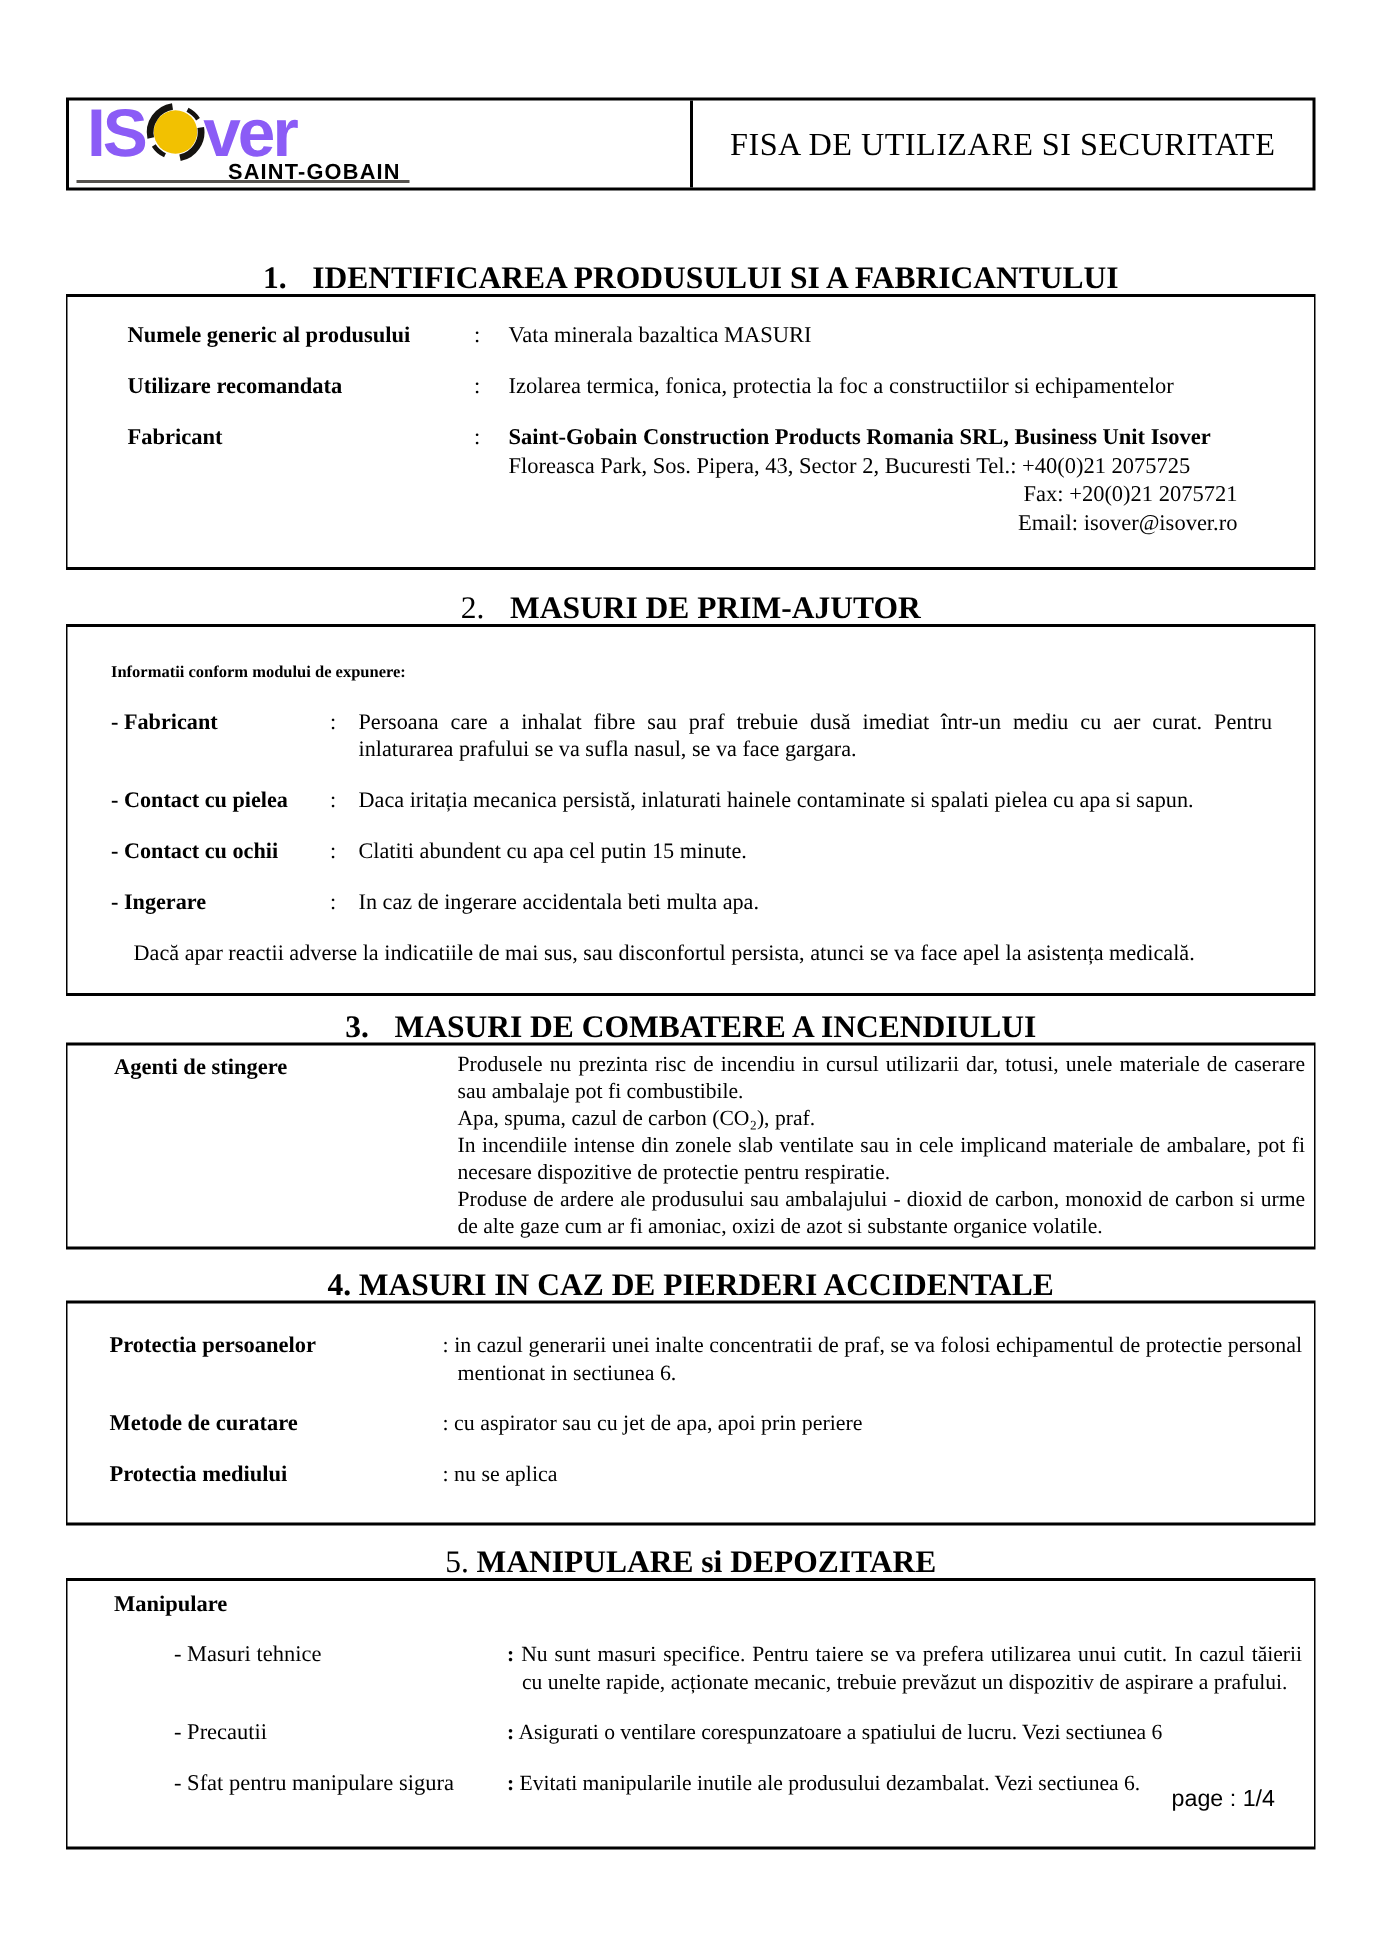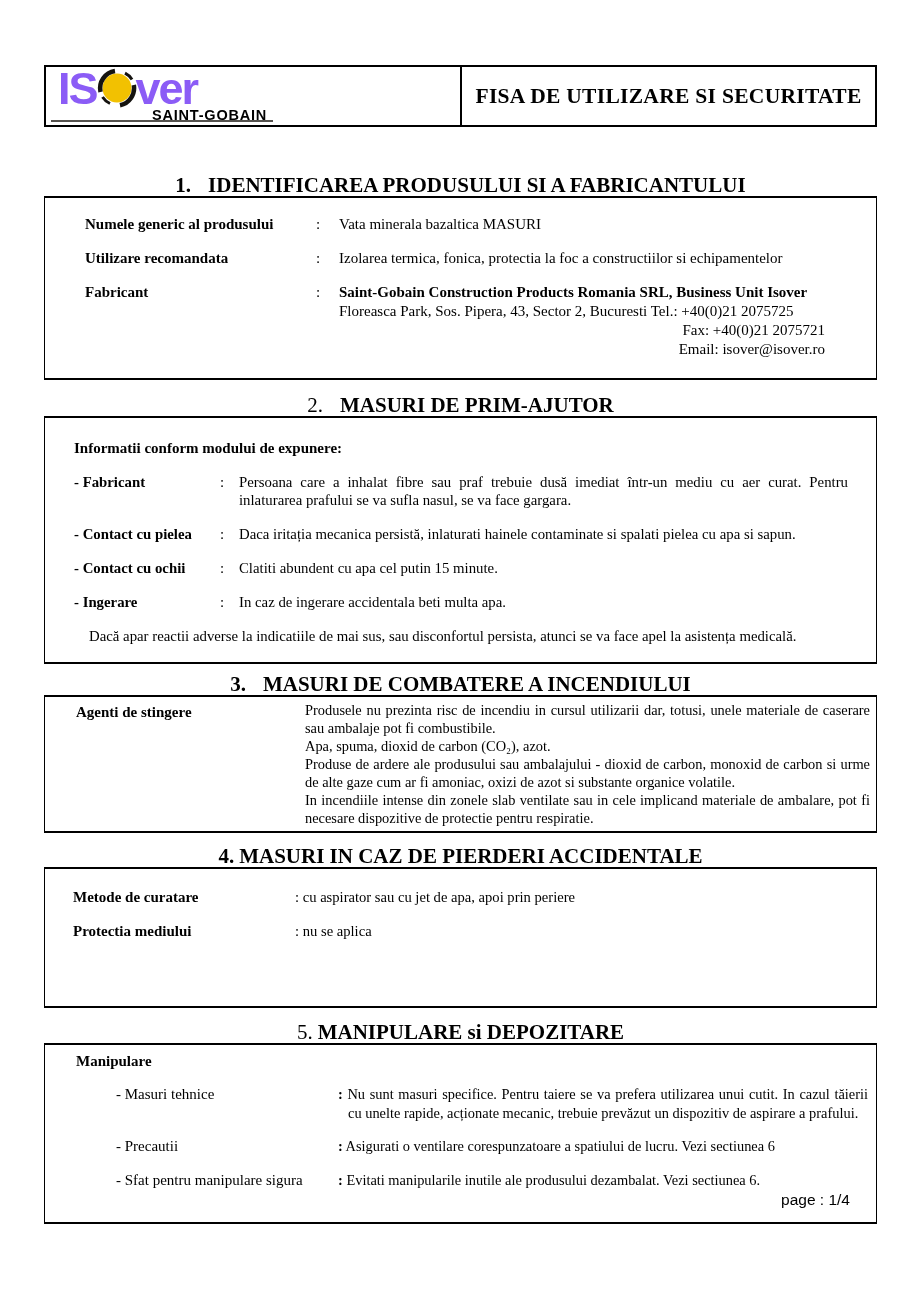--- a/index.html
+++ b/index.html
@@ -14,21 +14,21 @@
   .content { position: absolute; left: 44px; top: 0; width: 833px; }
 
   
   .hdr-box {
     margin-top: 65px; height: 62px;
     border: 2px solid #000;
     display: flex;
   }
   .logo-cell { width: 416px; border-right: 2px solid #000; position: relative; }
   .title-cell { flex: 1; display: flex; align-items: center; justify-content: center; }
-  .doc-title { font-weight: bold; font-size: 21.5px; letter-spacing: 0.3px; white-space: nowrap; }
+  .doc-title { font-weight: normal; font-size: 21.5px; letter-spacing: 0.3px; white-space: nowrap; }
 
   .logo-line {
     position: absolute; top: 1px; left: 12px;
     font-family: "Liberation Sans", sans-serif;
     font-weight: bold; font-size: 45px; line-height: 40px;
     letter-spacing: -2px; color: #8b5cf6; white-space: nowrap;
   }
   .logo-o { vertical-align: -5px; margin: 0 -1px; }
   .logo-sub {
     position: absolute; top: 40px; left: 106px;
@@ -55,21 +55,21 @@
   .b { font-weight: bold; }
 
   
   .s1-box { min-height: 159px; padding: 17px 12px 4px 40px; }
   .s1-row { display: grid; grid-template-columns: 231px 23px 486px; line-height: 19px; font-size: 15px; margin-bottom: 15px; }
   .s1-row .lbl { font-weight: bold; }
   .r-right { text-align: right; }
 
   
   .s2-box { min-height: 248px; padding: 21px 28px 14px 29px; }
-  .s2-intro { font-weight: bold; font-size: 15px; line-height: 18px; margin-bottom: 16px; }
+  .s2-intro { font-weight: bold; font-size: 11px; line-height: 18px; margin-bottom: 16px; }
   .s2-row { display: grid; grid-template-columns: 146px 19px 1fr; font-size: 14.8px; line-height: 18px; margin-bottom: 16px; }
   .s2-row .lbl { font-weight: bold; }
   .s2-note { font-size: 14.8px; line-height: 18px; padding-left: 15px; padding-right: 2px; margin-top: 1px; }
 
   
   .s3-box { min-height: 128px; padding: 4px 6px 4px 31px; display: grid; grid-template-columns: 229px 1fr; }
   .s3-label { font-weight: bold; font-size: 15px; line-height: 18px; padding-top: 2px; }
   .s3-text { font-size: 14.4px; line-height: 18px; }
   .just { text-align: justify; }
 
@@ -137,21 +137,21 @@
       <span class="lbl">Utilizare recomandata</span>
       <span>:</span>
       <span>Izolarea termica, fonica, protectia la foc a constructiilor si echipamentelor</span>
     </div>
     <div class="s1-row">
       <span class="lbl">Fabricant</span>
       <span>:</span>
       <span>
         <div class="b">Saint-Gobain Construction Products Romania SRL, Business Unit Isover</div>
         <div>Floreasca Park, Sos. Pipera, 43, Sector 2, Bucuresti Tel.: +40(0)21 2075725</div>
-        <div class="r-right">Fax: +40(0)21 2075721</div>
+        <div class="r-right">Fax: +20(0)21 2075721</div>
         <div class="r-right">Email: isover@isover.ro</div>
       </span>
     </div>
   </div>
 
   <div class="sec-head mt-s2">
     <span class="sec-num wide reg">2.</span><span>MASURI DE PRIM-AJUTOR</span>
   </div>
   <div class="box s2-box">
     <div class="s2-intro">Informatii conform modului de expunere:</div>
@@ -178,30 +178,34 @@
     <div class="s2-note">Dacă apar reactii adverse la indicatiile de mai sus, sau disconfortul persista, atunci se va face apel la asistența medicală.</div>
   </div>
 
   <div class="sec-head mt-s3">
     <span class="sec-num wide">3.</span><span>MASURI DE COMBATERE A INCENDIULUI</span>
   </div>
   <div class="box s3-box">
     <div class="s3-label">Agenti de stingere</div>
     <div class="s3-text">
       <div class="just">Produsele nu prezinta risc de incendiu in cursul utilizarii dar, totusi, unele materiale de caserare sau ambalaje pot fi combustibile.</div>
-      <div>Apa, spuma, dioxid de carbon (CO₂), azot.</div>
+      <div>Apa, spuma, cazul de carbon (CO₂), praf.</div>
+      <div class="just">In incendiile intense din zonele slab ventilate sau in cele implicand materiale de ambalare, pot fi necesare dispozitive de protectie pentru respiratie.</div>
       <div class="just">Produse de ardere ale produsului sau ambalajului - dioxid de carbon, monoxid de carbon si urme de alte gaze cum ar fi amoniac, oxizi de azot si substante organice volatile.</div>
-      <div class="just">In incendiile intense din zonele slab ventilate sau in cele implicand materiale de ambalare, pot fi necesare dispozitive de protectie pentru respiratie.</div>
     </div>
   </div>
 
   <div class="sec-head mt-s4">
     <span class="sec-num narrow">4.</span><span>MASURI IN CAZ DE PIERDERI ACCIDENTALE</span>
   </div>
   <div class="box s4-box">
+    <div class="s4-row">
+      <span class="lbl">Protectia persoanelor</span>
+      <span class="just hang"><span>:</span> <span>in cazul generarii unei inalte concentratii de praf, se va folosi echipamentul de protectie personal mentionat in sectiunea 6.</span></span>
+    </div>
     <div class="s4-row">
       <span class="lbl">Metode de curatare</span>
       <span class="hang"><span>:</span> <span>cu aspirator sau cu jet de apa, apoi prin periere</span></span>
     </div>
     <div class="s4-row">
       <span class="lbl">Protectia mediului</span>
       <span class="hang"><span>:</span> <span>nu se aplica</span></span>
     </div>
   </div>
 

